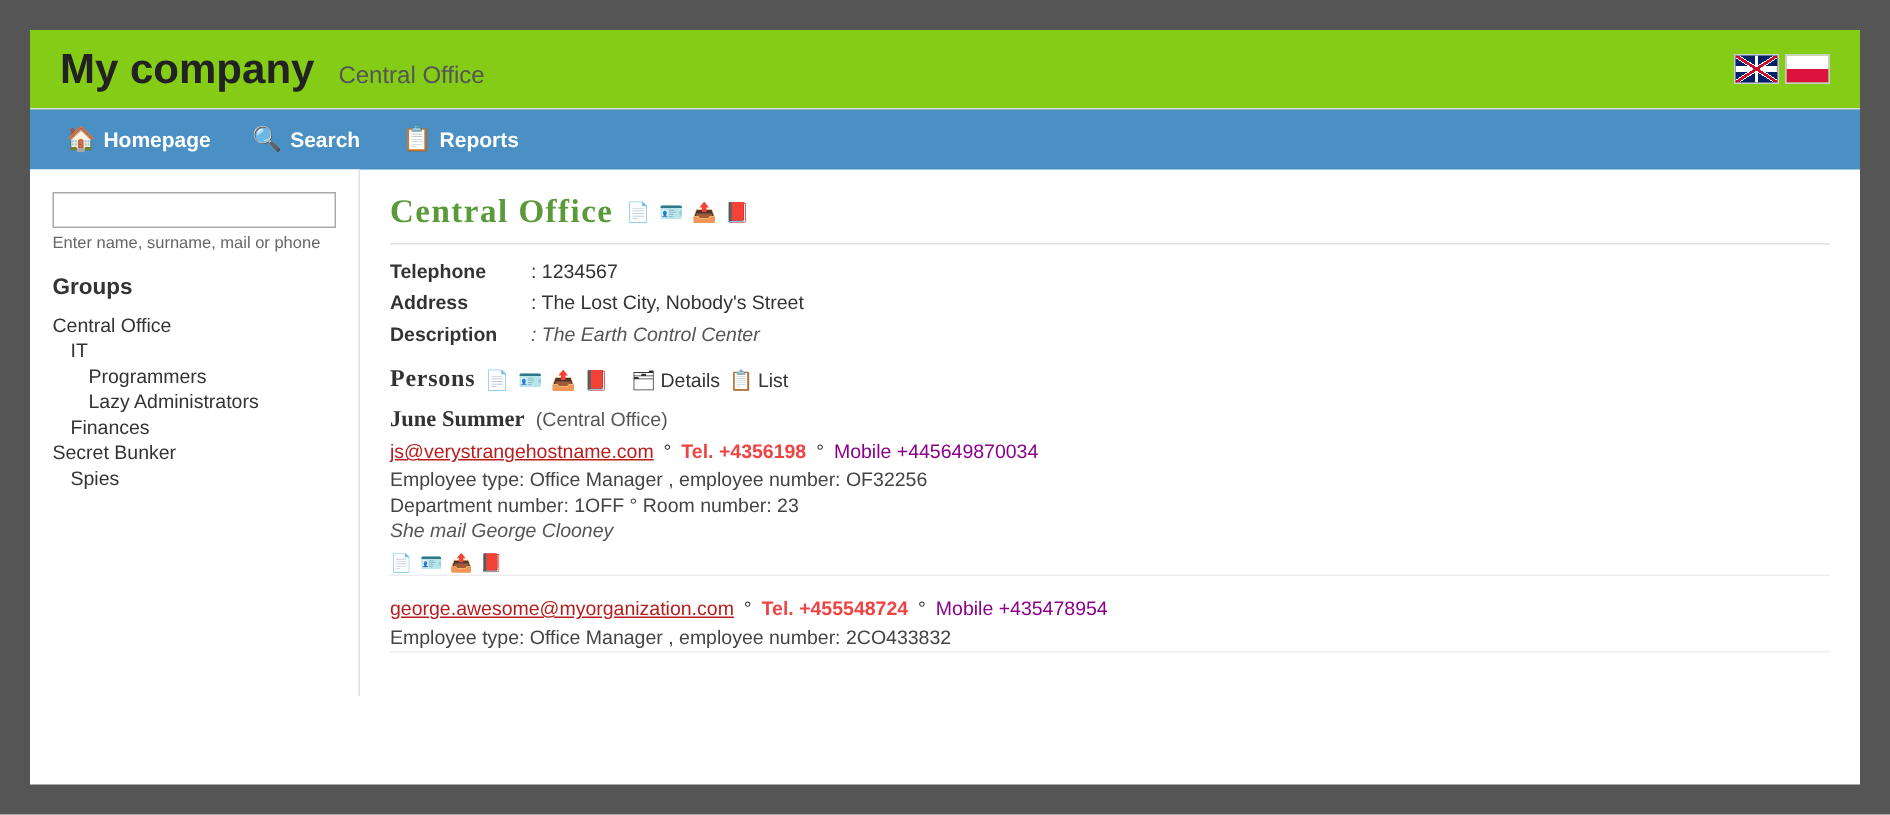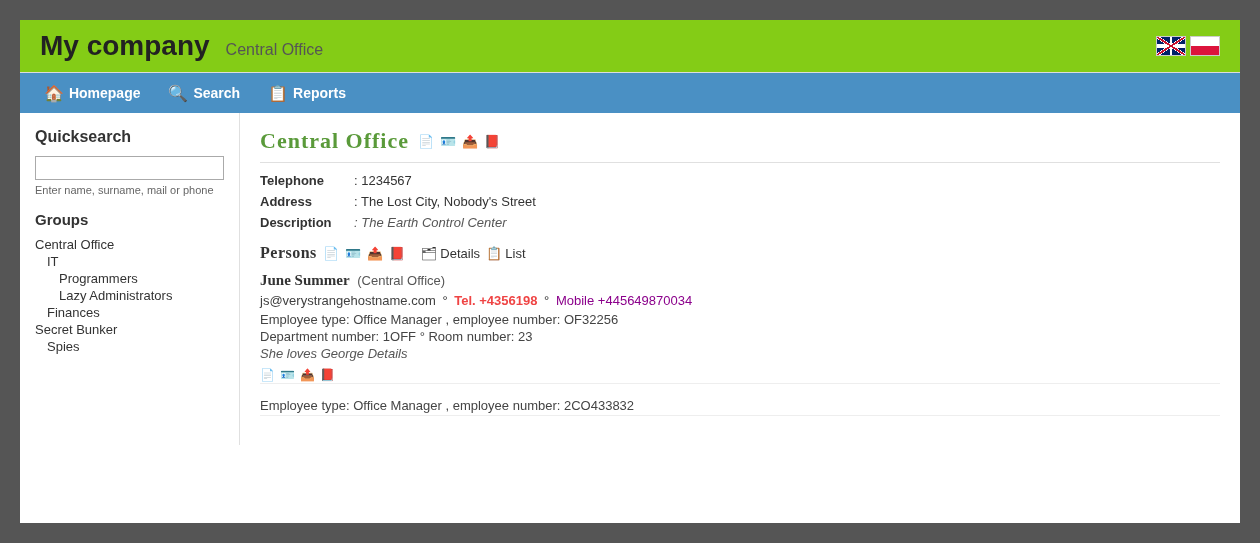--- a/index.html
+++ b/index.html
@@ -237,21 +237,22 @@
     .person-office {
       font-size: 13px;
       color: #555;
       margin-left: 4px;
     }
     .person-contact {
       margin: 4px 0;
       font-size: 13px;
     }
     .person-email {
-      color: #404040;
+      color: #b91c1c;
+      text-decoration: underline;
       cursor: pointer;
       margin-top: 28px;
     }
     .person-sep { color: #333; margin: 0 3px; }
     .person-tel {
       color: #ef4444;
       font-weight: bold;
     }
     .person-mobile {
       color: #8B008B;
@@ -320,21 +321,20 @@
     </a>
     <a class="nav-item">
       <span class="nav-icon">📋</span>
       <span>Reports</span>
     </a>
   </div>
 
   <div id="main">
 
     <div id="sidebar">
-      <div id="quicksearch-title">Quicksearch</div>
       <input id="quicksearch-input" type="text" style="">
       <div id="quicksearch-hint">Enter name, surname, mail or phone</div>
       <div id="groups-title">Groups</div>
       <div id="groups-list">
         <div class="group-item group-l1">Central Office</div>
         <div class="group-item group-l2">IT</div>
         <div class="group-item group-l3">Programmers</div>
         <div class="group-item group-l3">Lazy Administrators</div>
         <div class="group-item group-l2">Finances</div>
         <div class="group-item group-l1">Secret Bunker</div>
@@ -399,31 +399,38 @@
           <span class="person-sep">°</span>
           <span class="person-mobile">Mobile +445649870034</span>
         </div>
         <div class="person-meta">
           Employee type: Office Manager , employee number: OF32256
         </div>
         <div class="person-dept">
           Department number: 1OFF ° Room number: 23
         </div>
         <div class="person-note">
-          She loves George Details
+          She mail George Clooney
         </div>
         <div class="person-actions">
           <span class="small-icon icon-doc">📄</span>
           <span class="small-icon icon-vcard">🪪</span>
           <span class="small-icon icon-export">📤</span>
           <span class="small-icon icon-pdf">📕</span>
         </div>
       </div>
 
       <div class="person-card">
+        <div class="person-contact">
+          <span class="person-email">george.awesome@myorganization.com</span>
+          <span class="person-sep">°</span>
+          <span class="person-tel">Tel. +455548724</span>
+          <span class="person-sep">°</span>
+          <span class="person-mobile">Mobile +435478954</span>
+        </div>
         <div class="person-meta">
           Employee type: Office Manager , employee number: 2CO433832
         </div>
       </div>
 
     </div>
   </div>
 </div>
 
 </body></html>

